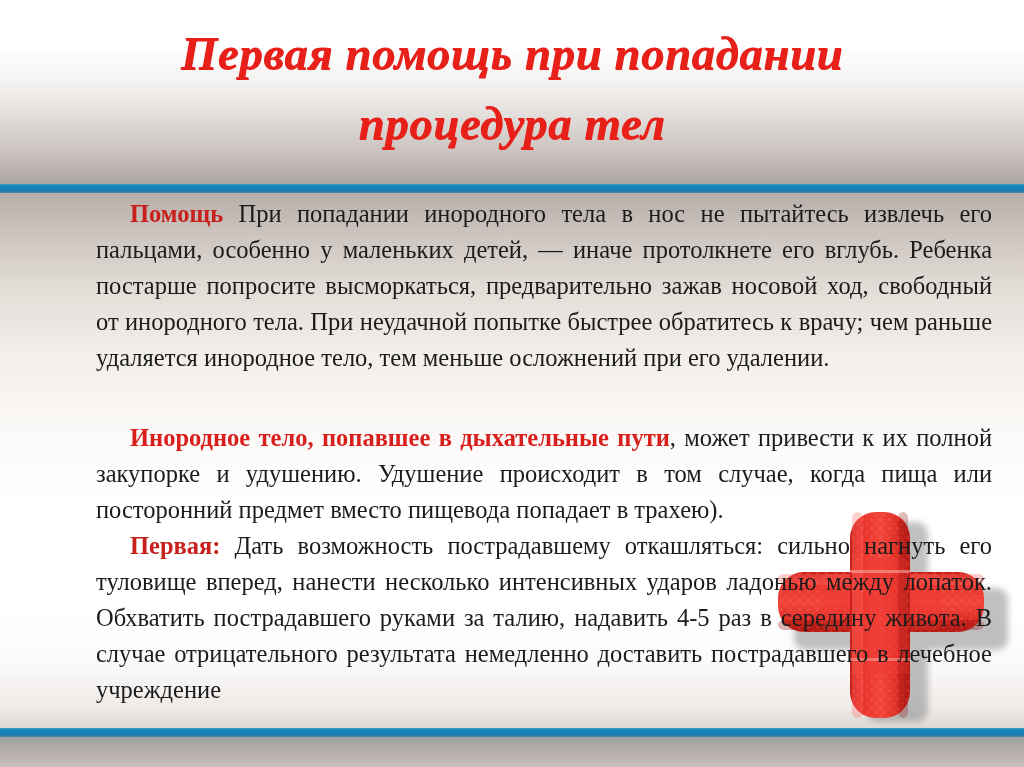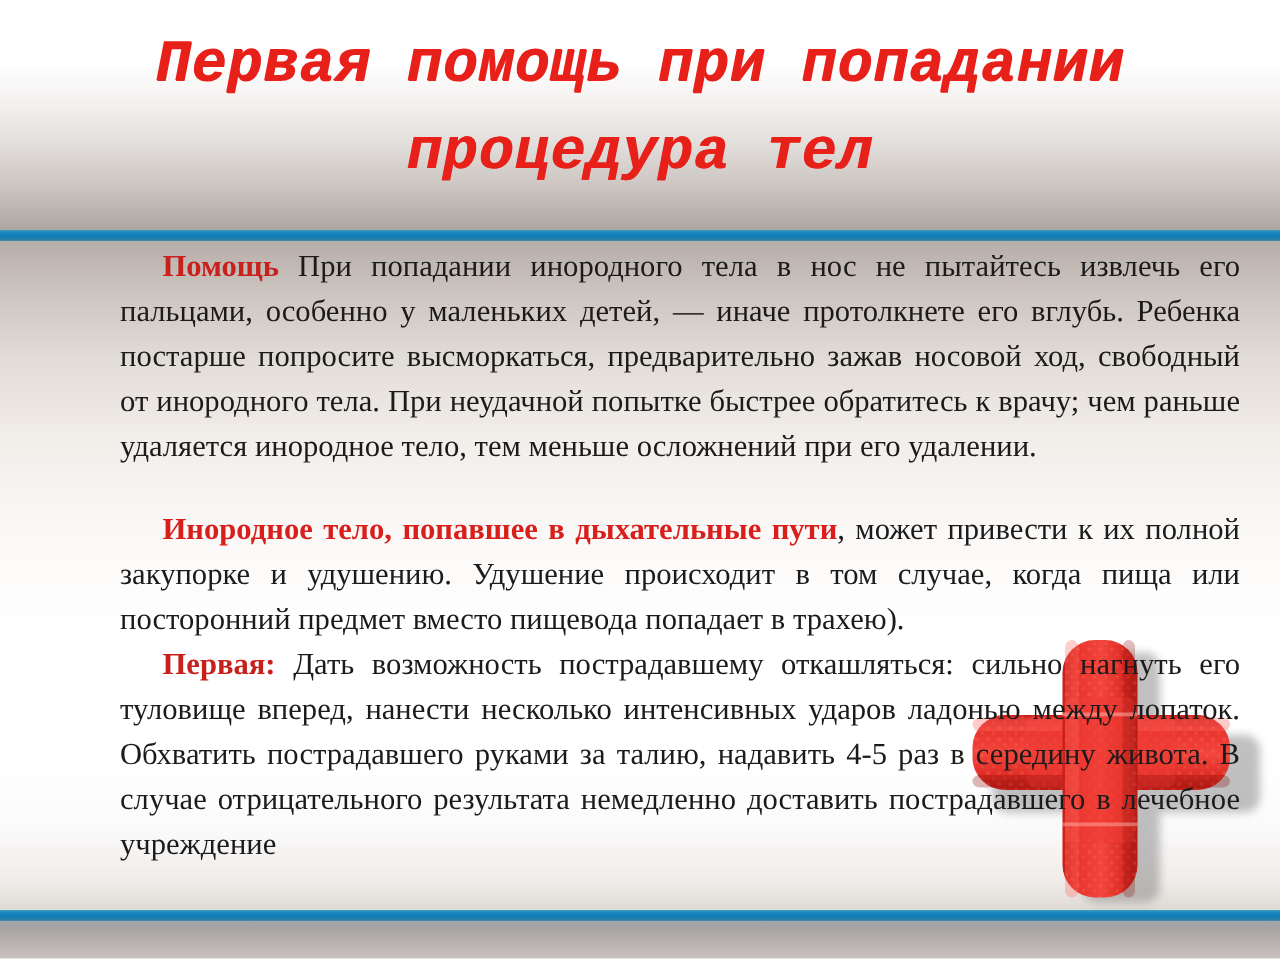--- a/index.html
+++ b/index.html
@@ -72,21 +72,21 @@
   .rule-bot { top: 728px; }
 
   
   .title-block {
     position: absolute;
     left: 0; top: 18px; width: 1024px;
     text-align: center;
     z-index: 6;
   }
   .title-line {
-    font-family: Liberation Mono, monospace;
+    font-family: Liberation Serif, serif;
     font-style: italic;
     font-weight: bold;
     font-size: 47px;
     line-height: 70px;
     color: #e8201a;
     letter-spacing: 0.5px;
     white-space: nowrap;
     text-shadow: 0.5px 0.5px 0 #e8201a;
   }
 
@@ -98,21 +98,21 @@
     z-index: 5;
   }
   p.para {
     margin: 0;
     font-size: 24.5px;
     line-height: 36px;
     color: #1b1b1b;
     text-align: justify;
     text-indent: 34px;
   }
-  p.gap { margin-top: 30px; font-family: Liberation Serif, serif; }
+  p.gap { margin-top: 44px; font-family: Liberation Serif, serif; }
   .lead-red {
     color: #c8201c;
     font-weight: bold;
   }
   .lead-red-bright { color: #d81f1c; font-weight: bold; }
 
   
   .bandage-wrap {
     position: absolute;
     left: 770px; top: 508px;

